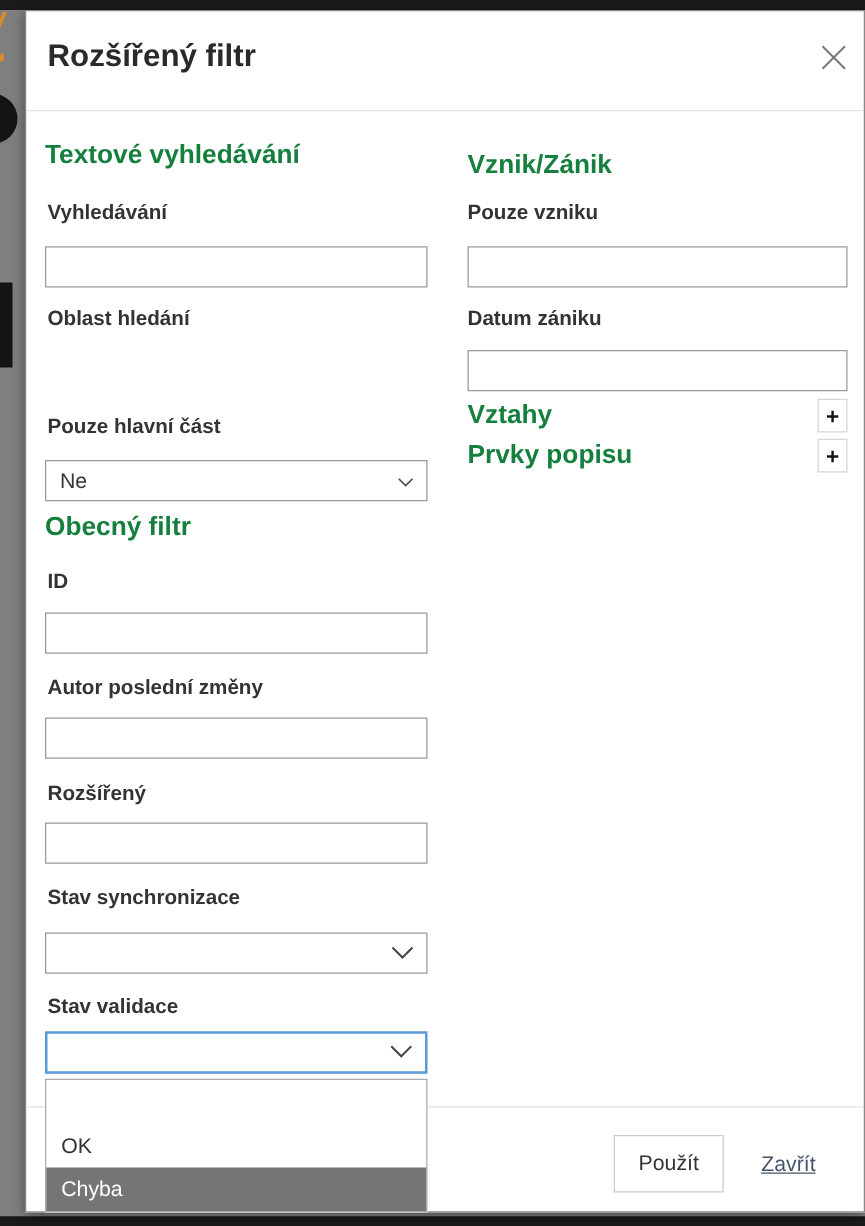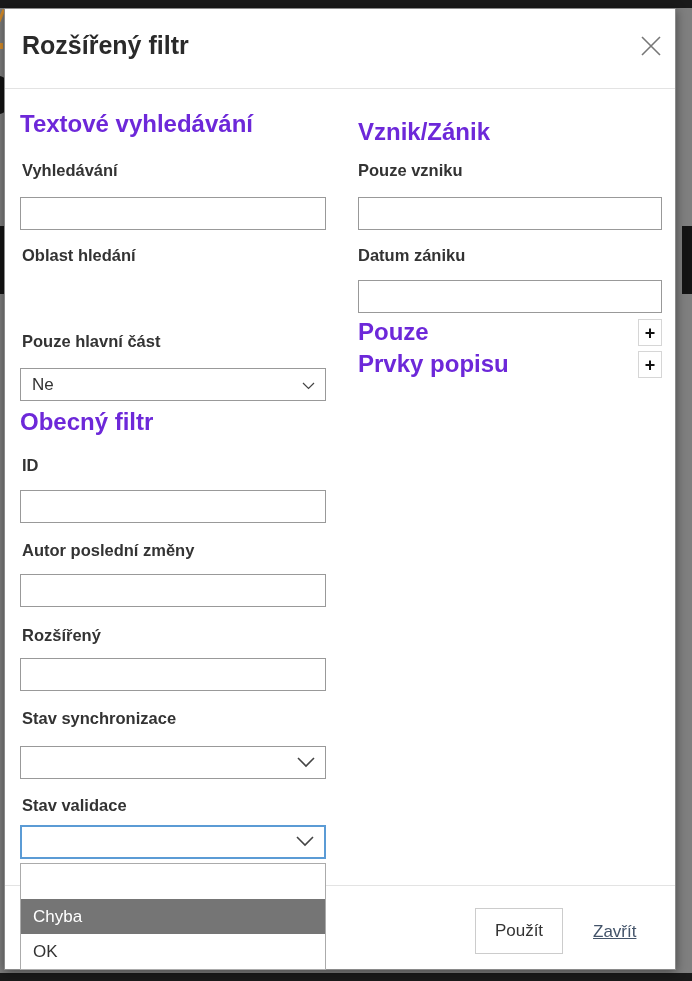--- a/index.html
+++ b/index.html
@@ -5,28 +5,28 @@
   html,body{margin:0;padding:0;}
   .screen{
     position:relative;width:692px;height:981px;overflow:hidden;
     background:#7f7f7f;
     font-family:"Liberation Sans","DejaVu Sans",sans-serif;
     color:#333;
   }
   .abs{position:absolute;box-sizing:border-box;}
   .bar{background:#1a1a1a;}
   .modal{
-    position:absolute;left:4px;top:8px;width:672px;height:962px;
+    position:absolute;left:20px;top:8px;width:672px;height:962px;
     background:#ffffff;border:1px solid #8a8a8a;box-sizing:border-box;
     box-shadow:0 2px 10px rgba(0,0,0,.45);
   }
   .dlg-title{font-size:25px;font-weight:600;color:#2a2a2a;line-height:34px;white-space:nowrap;}
   .close-btn{width:32px;height:32px;border:none;background:transparent;padding:0;cursor:pointer;display:flex;align-items:center;justify-content:center;}
   .divider{height:1px;background:#e3e3e3;}
-  .sec-h{font-size:24px;font-weight:600;color:#6d28d9;line-height:32px;white-space:nowrap;}
+  .sec-h{font-size:21px;font-weight:600;color:#15803d;line-height:32px;white-space:nowrap;}
   .fld-lab{font-size:16.5px;font-weight:700;color:#333;line-height:22px;white-space:nowrap;}
   .txt-input{
     border:1px solid #999;background:#fff;height:33px;width:306px;
     font-family:inherit;font-size:17px;color:#333;padding:0 8px;box-sizing:border-box;
   }
   .selectbox{
     border:1px solid #999;background:#fff;height:33px;width:306px;
     display:flex;align-items:center;justify-content:space-between;
     padding:0 10px 0 11px;font-size:17px;color:#333;cursor:pointer;box-sizing:border-box;
   }
@@ -111,33 +111,33 @@
     <div class="abs fld-lab" style="left:17px;top:785px;">Stav validace</div>
     <div class="abs selectbox focused" style="left:15px;top:816px;">
       <span></span>
       <span><svg width="18" height="11" viewBox="0 0 18 11">
             <path d="M1 1 L9 9 L17 1" fill="none" stroke="#444" stroke-width="1.6"></path>
           </svg></span>
     </div>
 
     <div class="abs listbox" style="left:15px;top:854px;">
       <div class="opt"></div>
+      <div class="opt">OK</div>
       <div class="opt hl">Chyba</div>
-      <div class="opt">OK</div>
     </div>
 
     <div class="abs sec-h" style="left:353px;top:107px;">Vznik/Zánik</div>
 
     <div class="abs fld-lab" style="left:353px;top:150px;">Pouze vzniku</div>
     <input class="abs txt-input" style="left: 353px; top: 188px; width: 304px;" value="">
 
     <div class="abs fld-lab" style="left:353px;top:235px;">Datum zániku</div>
     <input class="abs txt-input" style="left: 353px; top: 271px; width: 304px;" value="">
 
-    <div class="abs sec-h" style="left:353px;top:307px;">Pouze</div>
+    <div class="abs sec-h" style="left:353px;top:307px;">Vztahy</div>
     <button class="abs plus-btn" style="left:633px;top:310px;">
       <span>+</span>
     </button>
 
     <div class="abs sec-h" style="left:353px;top:339px;">Prvky popisu</div>
     <button class="abs plus-btn" style="left:633px;top:342px;">
       <span>+</span>
     </button>
 
     <div class="abs divider" style="left:0;top:876px;width:670px;"></div>

